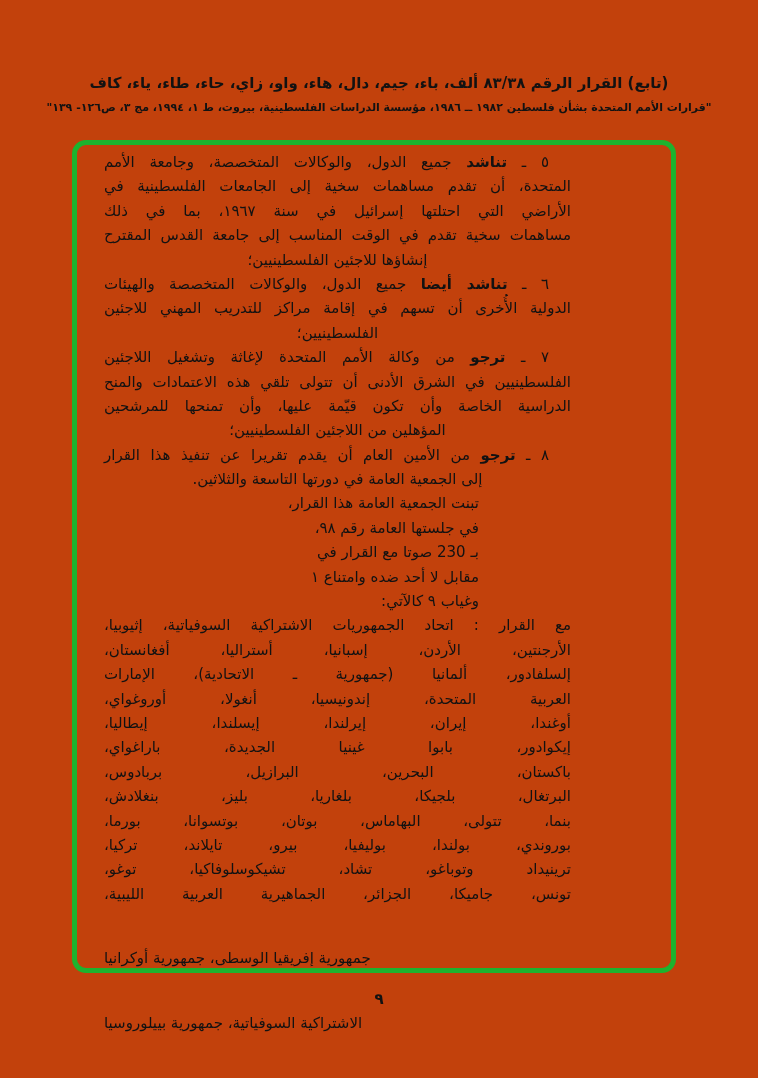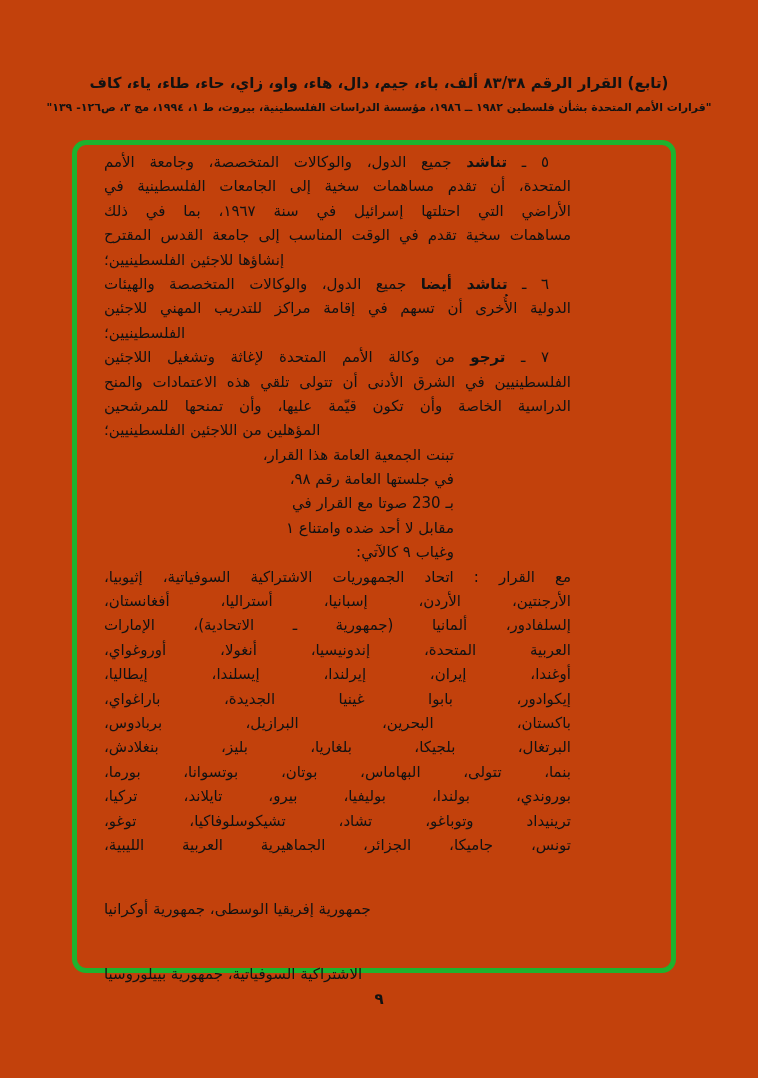--- a/index.html
+++ b/index.html
@@ -35,32 +35,32 @@
   }
   .textcol{
     position:absolute;
     top:5px;right:100px;
     width:467px;
     font-size:15px;
   }
   .line{
     height:24.4px;line-height:24.4px;
     white-space:nowrap;
-    text-align:left;
+    text-align:center;
     overflow:visible;
   }
   .jz{
     text-align:justify;
     text-align-last:justify;
     white-space:normal;
   }
   .first-line{padding-right:22px;}
   .b{font-weight:bold;}
   .adoption-line{
-    margin-right:117px;
+    margin-right:92px;
     text-align:right;
   }
   .leftline{text-align:left;margin-top:40px;}
   .page-num{
     position:absolute;top:990px;left:0;right:0;
     text-align:center;
     font-size:15px;font-weight:bold;
   }
 </style>
 </head>
@@ -88,20 +88,24 @@
         <div class="line">الفلسطينيين؛</div>
       </div>
 
       <div>
         <div class="line jz first-line"><span>٧ ـ </span><span class="b">ترجو</span><span> من وكالة الأمم المتحدة لإغاثة وتشغيل اللاجئين</span></div>
         <div class="line jz">الفلسطينيين في الشرق الأدنى أن تتولى تلقي هذه الاعتمادات والمنح</div>
         <div class="line jz">الدراسية الخاصة وأن تكون قيّمة عليها، وأن تمنحها للمرشحين</div>
         <div class="line">المؤهلين من اللاجئين الفلسطينيين؛</div>
       </div>
 
+      <div>
+        <div class="line jz first-line"><span>٨ ـ </span><span class="b">ترجو</span><span> من الأمين العام أن يقدم تقريرا عن تنفيذ هذا القرار</span></div>
+        <div class="line">إلى الجمعية العامة في دورتها التاسعة والثلاثين.</div>
+      </div>
 
       <div>
         <div class="line adoption-line">تبنت الجمعية العامة هذا القرار،</div>
         <div class="line adoption-line">في جلستها العامة رقم ٩٨،</div>
         <div class="line adoption-line">بـ 230 صوتا مع القرار في</div>
         <div class="line adoption-line">مقابل لا أحد ضده وامتناع ١</div>
         <div class="line adoption-line">وغياب ٩ كالآتي:</div>
       </div>
 
       <div>

